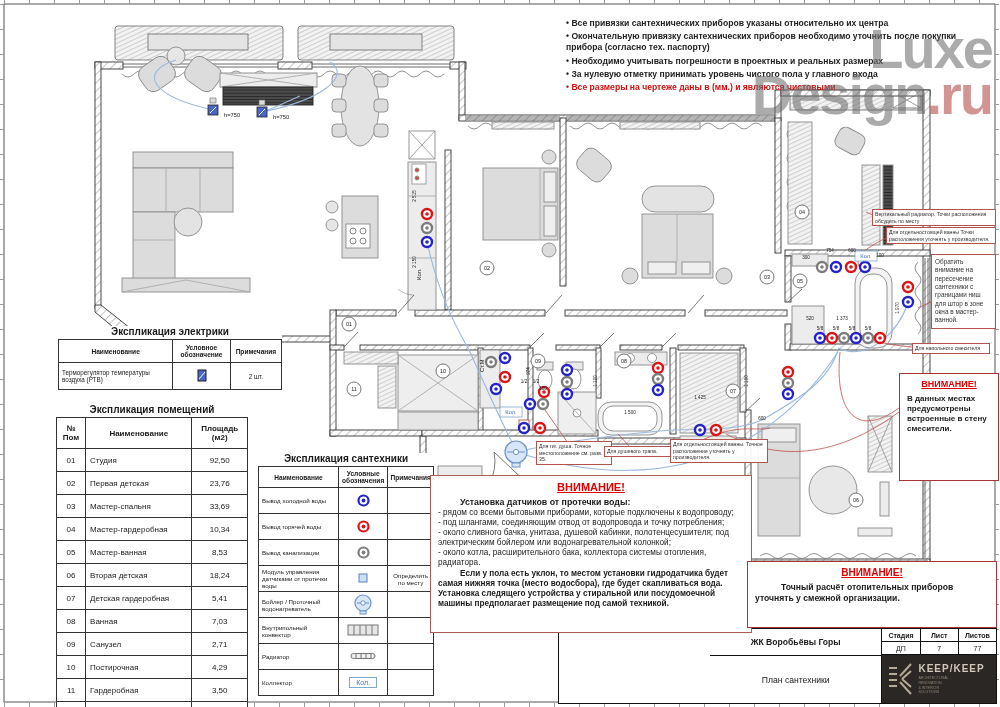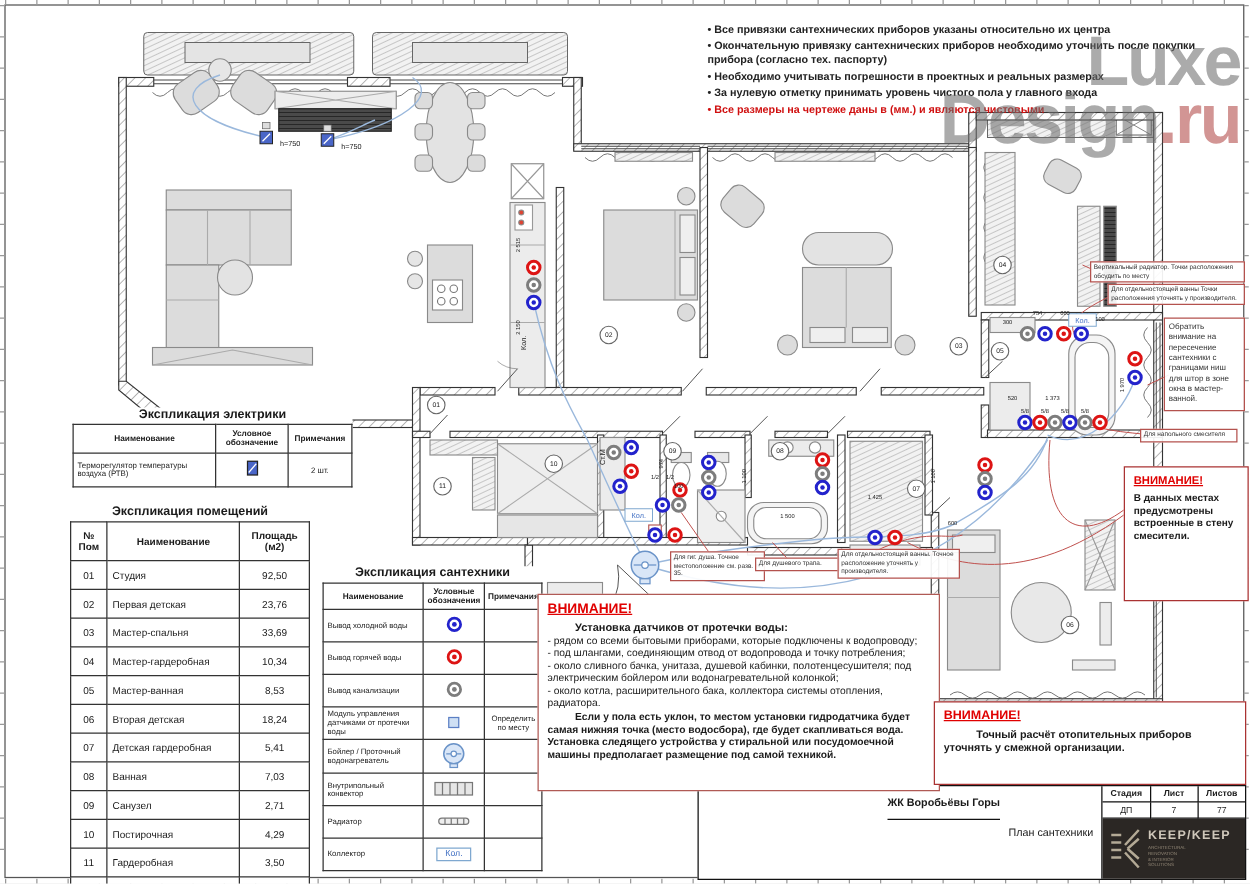--- a/index.html
+++ b/index.html
@@ -31,40 +31,40 @@
   #electric-tbl th{font-size:6.6px;height:20px;}
   #electric-tbl td{font-size:6.3px;height:24px;}
   #electric-tbl td.nm{text-align:left;padding-left:3px;}
   #san-tbl{left:258px;top:453px;width:176px;}
   #san-tbl th{font-size:6.6px;height:18px;}
   #san-tbl td{font-size:6.2px;height:23px;}
   #san-tbl td.nm{text-align:left;padding-left:3px;}
   .kol-box{display:inline-block;border:1px solid #7fa8d0;color:#4472c4;font-size:7px;padding:1px 6px;background:#fff;}
   
   .warnbox{position:absolute;z-index:20;background:#fff;border:1.6px solid #a33;padding:5px 7px;}
-  .warn-title{color:#e00000;font-weight:bold;text-decoration:underline;}
+  .warn-title{color:#e00000;font-weight:bold;text-decoration:underline;text-align:center;}
   #warn-sensors{left:430px;top:475px;width:306px;height:146px;border-color:#b05a55;}
   #warn-sensors .warn-title{font-size:11px;margin-bottom:4px;display:block;}
   #warn-sensors .wh{font-size:8.8px;font-weight:bold;text-indent:22px;margin-bottom:1px;}
   #warn-sensors .wl{font-size:8.2px;font-weight:400;line-height:1.22;}
   #warn-sensors .wp{font-size:8.2px;font-weight:600;line-height:1.22;text-indent:22px;margin-top:1px;}
   #warn-heating{left:747px;top:561px;width:234px;height:55px;}
   #warn-heating .warn-title{font-size:10px;display:block;margin-bottom:4px;}
   #warn-heating .wt{font-size:8.6px;font-weight:bold;text-indent:26px;line-height:1.25;}
   #warn-mixers{left:899px;top:373px;width:84px;height:96px;}
   #warn-mixers .warn-title{font-size:9px;display:block;margin-bottom:5px;}
   #warn-mixers .wt{font-size:8px;font-weight:bold;line-height:1.25;}
   .annbox{position:absolute;z-index:20;background:rgba(255,255,255,.92);border:.9px solid #b4524e;
           color:#333;font-size:5.2px;line-height:1.25;padding:1px 2px;}
   #ann-window{left:931px;top:254px;width:57px;font-size:6.4px;line-height:1.3;padding:3px;}
   
   #tb{position:absolute;left:558px;top:628px;width:437px;height:74px;z-index:10;background:#fff;
       border:1.6px solid #111;display:flex;font-size:7px;}
   .tb-left{width:151px;display:grid;grid-template-columns:45px 50px 34px 22px;grid-auto-rows:1fr;}
-  .tb-mid{width:172px;display:flex;flex-direction:row;border-right:1px solid #111;}
+  .tb-mid{width:172px;display:flex;flex-direction:column;border-right:1px solid #111;}
   .tb-mid .proj{height:26px;border-bottom:1px solid #111;display:flex;align-items:center;justify-content:center;font-size:8.6px;font-weight:bold;}
   .tb-mid .draw{flex:1;display:flex;align-items:center;justify-content:center;font-size:8.6px;}
   .tb-right{width:114px;display:flex;flex-direction:column;}
   .tb-right .r1,.tb-right .r2{display:flex;height:13px;}
   .tb-right .r1 div,.tb-right .r2 div{flex:1;border-right:1px solid #111;border-bottom:1px solid #111;display:flex;align-items:center;justify-content:center;}
   .tb-right .r1 div{font-weight:bold;}
   .tb-right .r1 div:last-child,.tb-right .r2 div:last-child{border-right:none;}
   .tb-logo{flex:1;background:#2b2724;display:flex;align-items:center;gap:5px;padding:3px 5px;}
   .tb-logo .lg-name{color:#cfc7ba;font-size:10px;letter-spacing:1px;font-weight:bold;}
   .tb-logo .lg-sub{color:#8f8474;font-size:3.6px;white-space:pre-line;line-height:1.3;margin-top:2px;}

